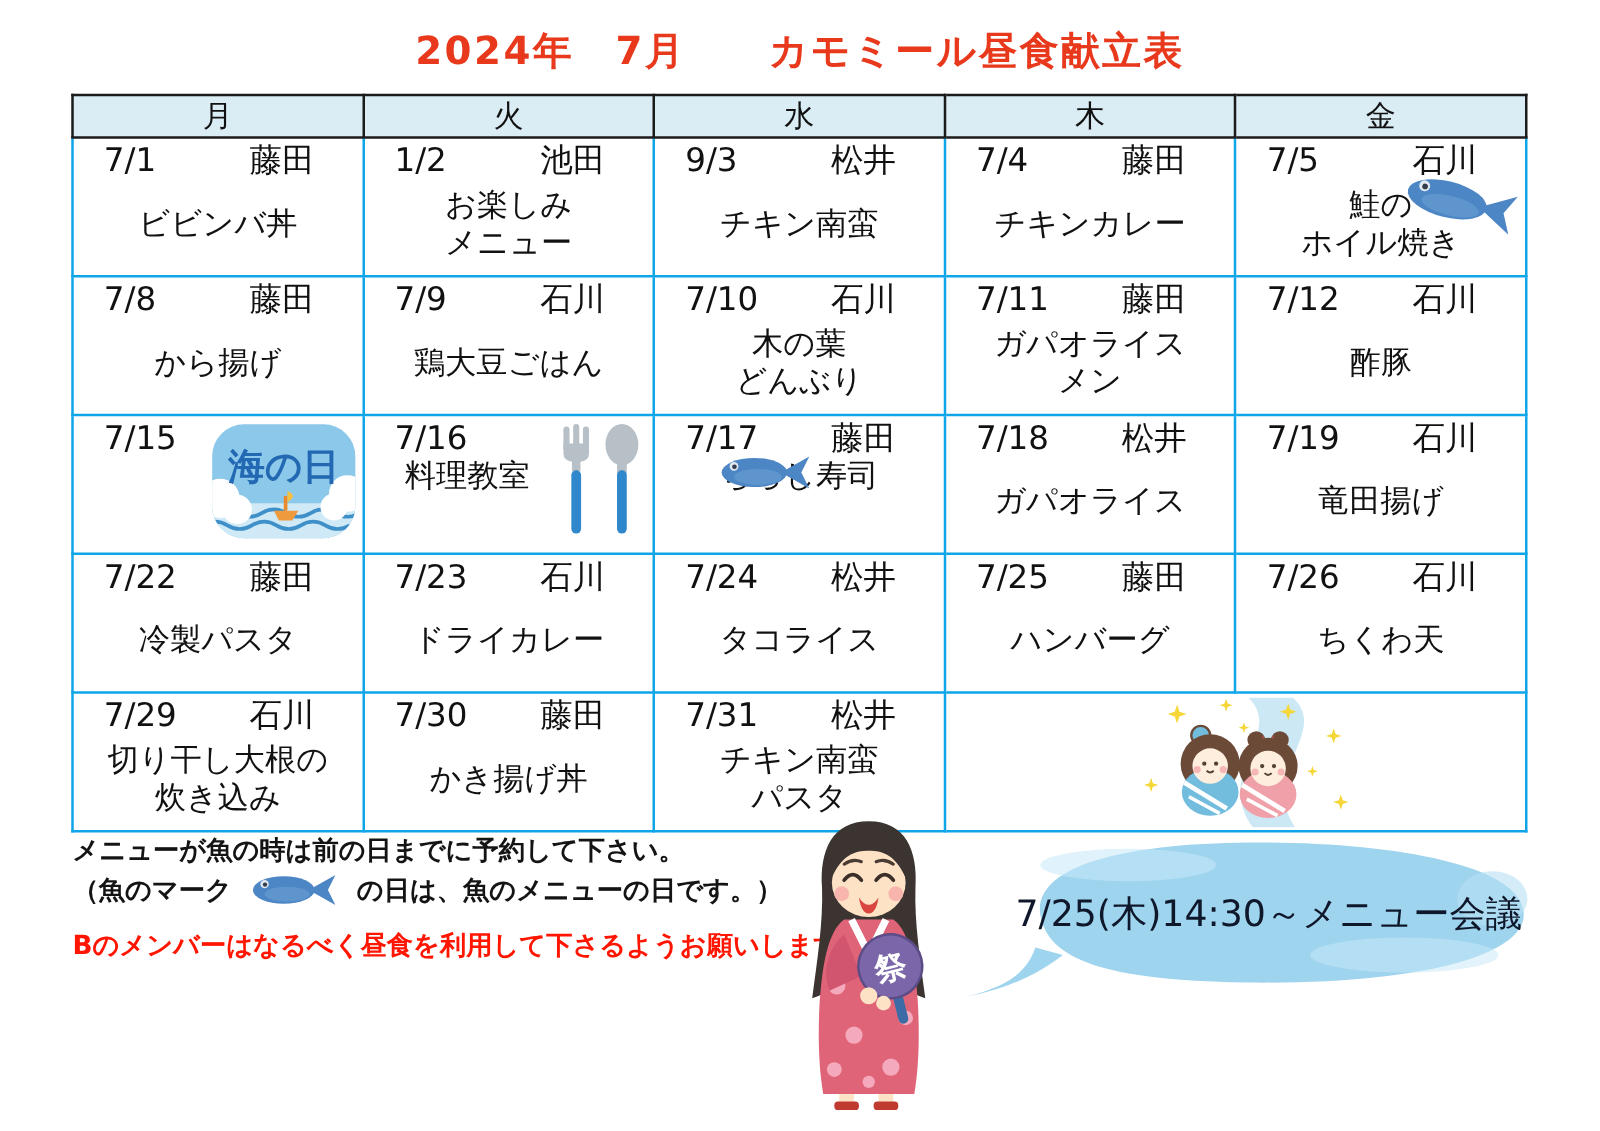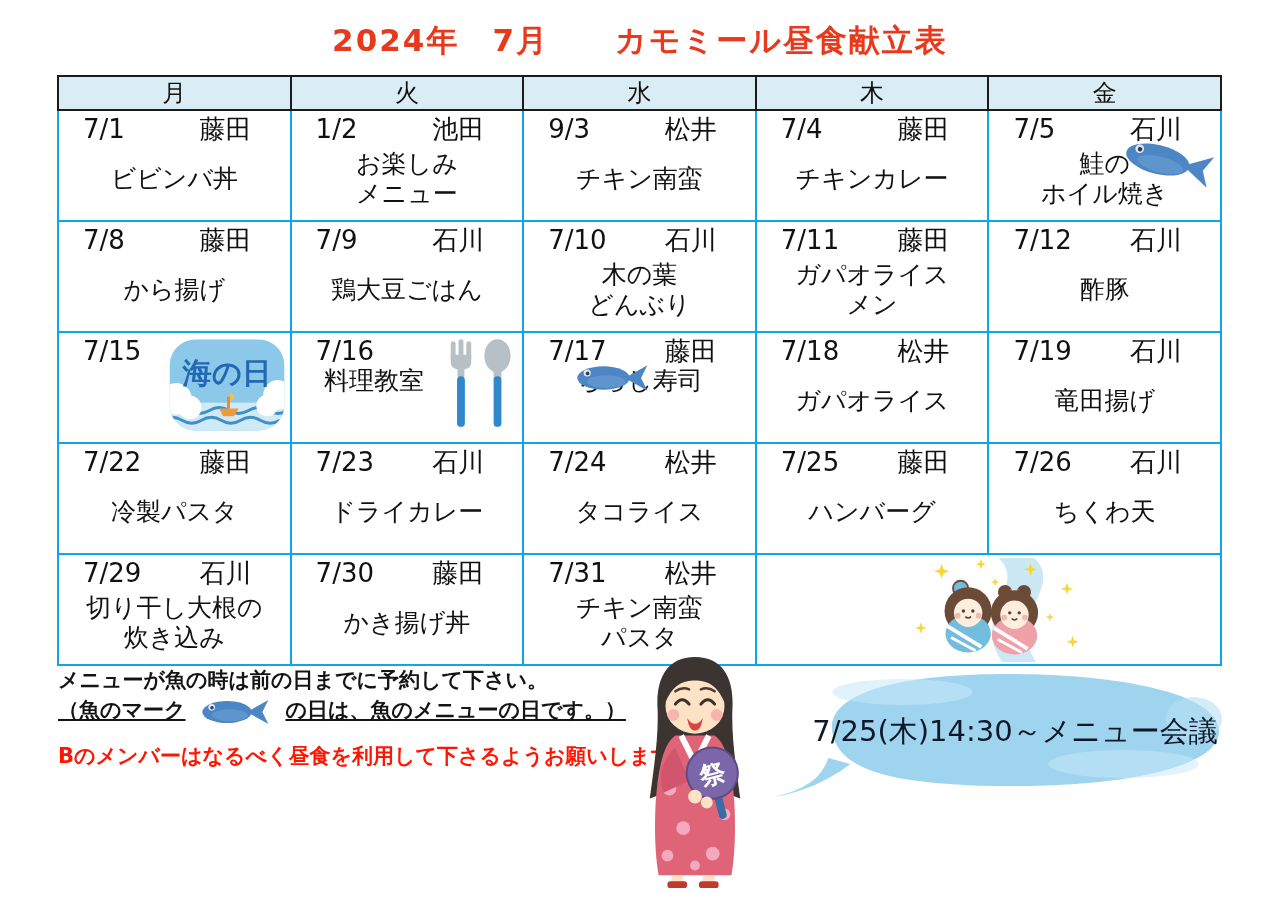--- a/index.html
+++ b/index.html
@@ -30,21 +30,21 @@
   .menu.shiftl{padding-right:66px;}
   .merged-ill{display:flex;align-items:center;justify-content:center;height:109px;}
   .tanabata{width:208px;height:104px;}
   .fish-75{position:absolute;right:8px;top:30px;width:88px;height:42px;transform:rotate(14deg);}
   .fish-717{position:absolute;left:52px;top:28px;width:72px;height:34px;}
   .badge{position:absolute;right:4px;top:5px;width:118px;height:94px;}
   .fork{position:absolute;right:5px;top:4px;width:76px;height:94px;}
   .notes{position:absolute;left:58px;top:666px;width:640px;font-weight:bold;font-size:21px;color:#141414;}
   .note1{margin:0 0 33px 0;}
   .note2{margin:0;}
-  .note3{margin:2px 0 0 0;display:flex;text-decoration:underline;}
+  .note3{margin:2px 0 0 0;display:flex;align-items:center;}
   .fish-note{width:96px;height:32px;flex:0 0 auto;margin:0 2px;}
   .redblock{margin-top:14px;}
   .rednote{color:var(--note_red);margin:0;line-height:1.4;font-size:21px;}
   .girl{position:absolute;left:630px;top:653px;width:130px;height:240px;}
   .bubble{position:absolute;left:762px;top:664px;width:472px;height:136px;}
   .bubble svg{position:absolute;left:0;top:0;width:100%;height:100%;}
   .bubble-text{position:absolute;left:0;top:0;right:0;bottom:0;display:flex;align-items:center;justify-content:center;
                font-size:29px;color:#0f172a;padding-left:34px;}
   .hiddendefs{position:absolute;width:0;height:0;}
 </style>

